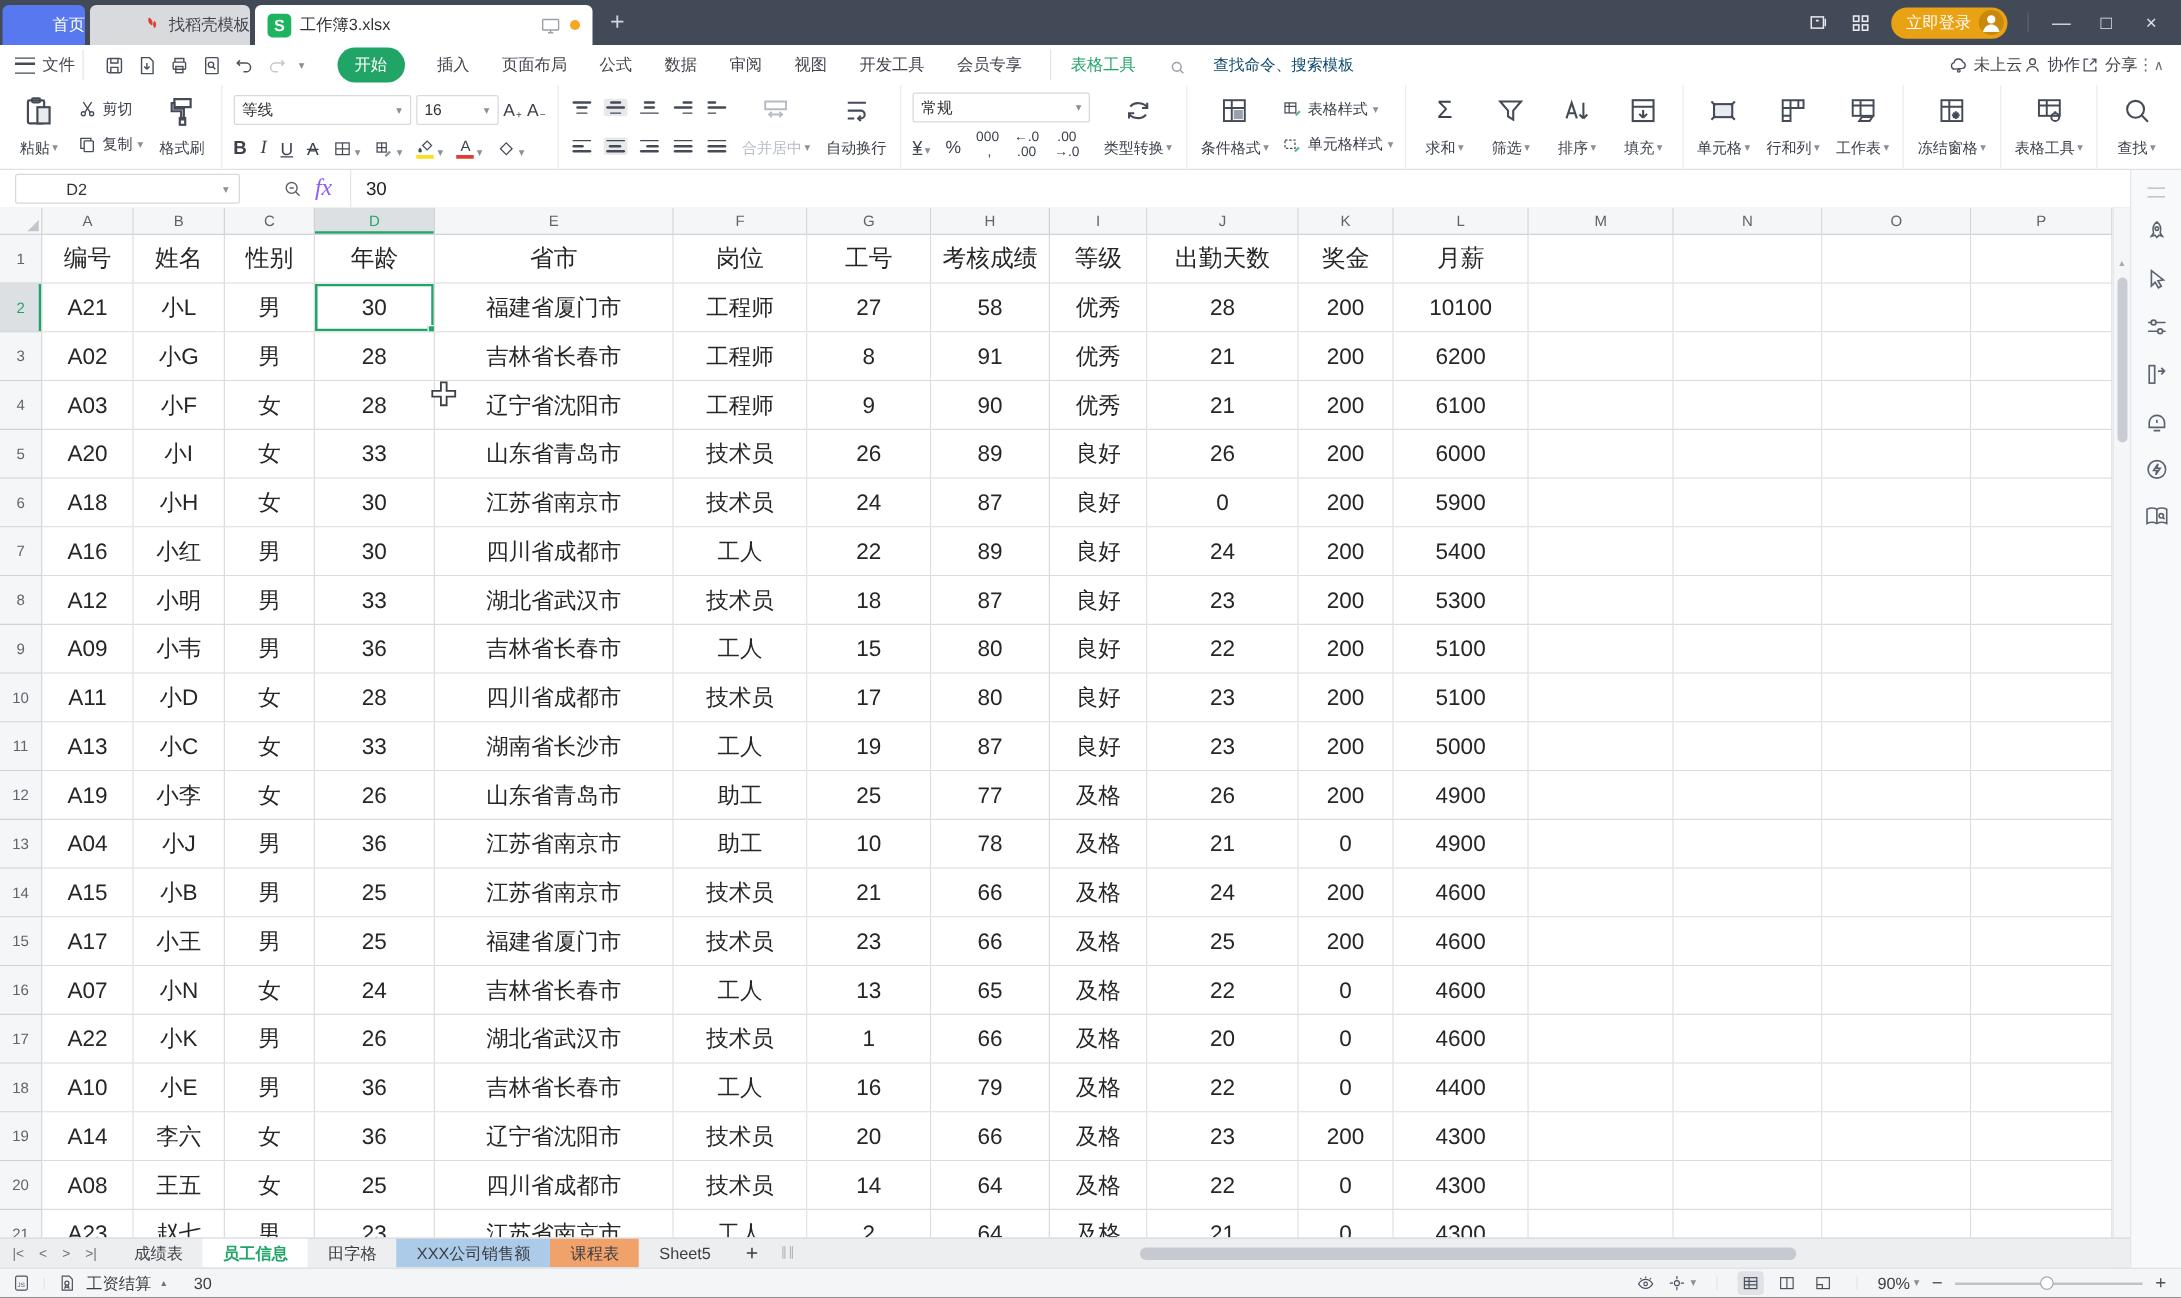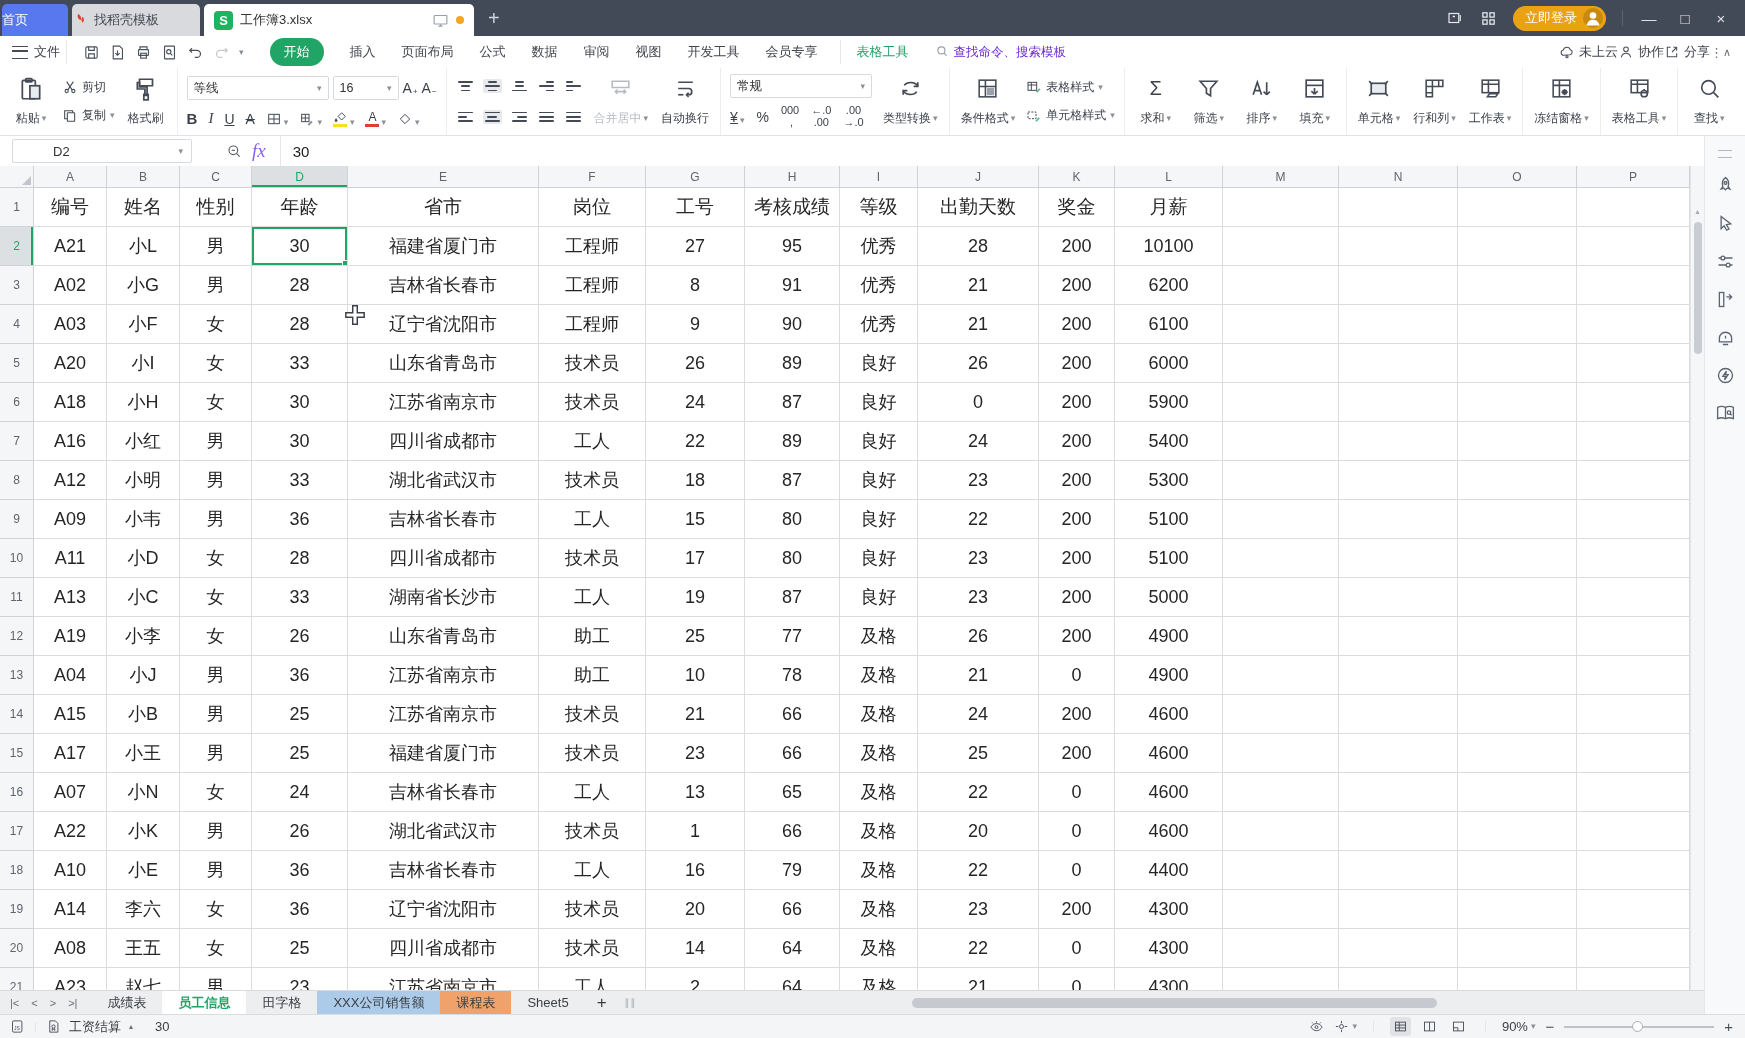--- a/index.html
+++ b/index.html
@@ -5,21 +5,21 @@
   html,body{margin:0;padding:0;background:#222;}
   .app{position:relative;width:1745px;height:1038px;background:#fff;overflow:hidden;
        font-family:"Liberation Sans","DejaVu Sans",sans-serif;color:#3c414b;-webkit-font-smoothing:antialiased;}
   .ico{display:inline-flex;align-items:center;justify-content:center;}
   .ico svg{width:100%;height:100%;display:block;}
   .caret{font-size:9px;color:#8a8f98;line-height:1;}
   .vdiv{width:1px;background:#e4e6ea;align-self:stretch;margin:4px 6px;}
 
   
   .titlebar{position:absolute;left:0;top:0;width:100%;height:36px;background:#424957;display:flex;align-items:flex-end;}
-  .ttab{height:32px;display:flex;align-items:center;justify-content:flex-start;font-size:13px;}
+  .ttab{height:32px;display:flex;align-items:center;justify-content:flex-end;font-size:13px;}
   .ttab.home{width:66px;background:#5878f0;color:#fff;border-radius:5px 5px 0 0;margin-left:2px;}
   .ttab.tpl{width:128px;background:#d8dade;color:#41454d;border-radius:5px 5px 0 0;margin-left:4px;gap:6px;}
   .ttab.doc{width:250px;background:#fff;color:#333;border-radius:5px 5px 0 0;margin-left:4px;gap:7px;padding:0 10px;}
   .s-logo{width:19px;height:19px;border-radius:4px;background:#1db35f;color:#fff;font-weight:bold;font-size:13px;display:flex;align-items:center;justify-content:center;}
   .doc-title{flex:1;text-align:left;white-space:nowrap;}
   .dot{width:8px;height:8px;border-radius:50%;background:#f5a623;}
   .newtab{color:#cfd3dc;font-size:20px;margin-left:14px;margin-bottom:6px;}
   .tb-right{margin-left:auto;display:flex;align-items:center;height:36px;gap:16px;padding-right:14px;color:#e8eaef;}
   .login{height:25px;border-radius:13px;background:#e9a213;color:#fff;font-size:13px;display:flex;align-items:center;gap:6px;padding:0 3px 0 12px;}
   .avatar{width:20px;height:20px;border-radius:50%;background:#c9880e;}
@@ -31,21 +31,21 @@
   .menubar{position:absolute;left:0;top:36px;width:100%;height:32px;background:#fff;display:flex;align-items:center;font-size:13px;color:#41454d;border-bottom:1px solid #f0f1f3;}
   .hamb{width:16px;height:11px;border-top:1.6px solid #454b56;border-bottom:1.6px solid #454b56;position:relative;margin:0 6px 0 12px;}
   .hamb:after{content:"";position:absolute;left:0;top:3.6px;width:100%;height:1.6px;background:#454b56;}
   .qicons{display:flex;align-items:center;gap:9px;margin:0 10px;}
   .qicons .ico{width:17px;height:17px;color:#4a505b;}
   .qicons .ico.dis{color:#c3c7cd;}
   .menu-items{display:flex;align-items:center;gap:26px;margin-left:16px;}
   .mi{white-space:nowrap;}
   .mi.active{background:#21a567;color:#fff;border-radius:14px;padding:5px 14px;}
   .mi.green{color:#21a567;}
-  .msearch{display:flex;align-items:flex-start;gap:5px;color:#6d28d9;font-size:12.5px;margin-left:26px;}
+  .msearch{display:flex;align-items:flex-end;gap:22px;color:#0c4a6e;font-size:12.5px;margin-left:26px;}
   .msearch .ico{width:14px;height:14px;color:#9aa0a8;}
   .menu-right{margin-left:auto;display:flex;align-items:center;padding-right:14px;}
   .mr-item{display:flex;align-items:center;gap:4px;}
   .mr-item .ico{width:16px;height:16px;color:#4a505b;}
 
   
   .toolbar{position:absolute;left:0;top:68px;width:100%;height:67px;background:#fff;border-bottom:1px solid #dfe1e5;display:flex;align-items:stretch;overflow:hidden;}
   .tb-group{display:flex;align-items:stretch;padding:5px 9px;border-right:1px solid #ebedf0;gap:9px;}
   .bigbtn{display:flex;flex-direction:column;align-items:center;justify-content:space-between;padding:3px 2px;font-size:12px;color:#3c414b;min-width:40px;}
   .bigbtn .ico{width:25px;height:25px;color:#454b56;}
@@ -770,21 +770,21 @@
       </div>
       <div class="grow">
         <div class="rowhdr w-rh sel">2</div>
         <div class="cell w-A">A21</div>
         <div class="cell w-B">小L</div>
         <div class="cell w-C">男</div>
         <div class="cell w-D selcell">30<span class="handle"></span></div>
         <div class="cell w-E">福建省厦门市</div>
         <div class="cell w-F">工程师</div>
         <div class="cell w-G">27</div>
-        <div class="cell w-H">95</div>
+        <div class="cell w-H">58</div>
         <div class="cell w-I">优秀</div>
         <div class="cell w-J">28</div>
         <div class="cell w-K">200</div>
         <div class="cell w-L">10100</div>
         <div class="cell w-M"></div>
         <div class="cell w-N"></div>
         <div class="cell w-O"></div>
         <div class="cell w-P"></div>
       </div>
       <div class="grow">

